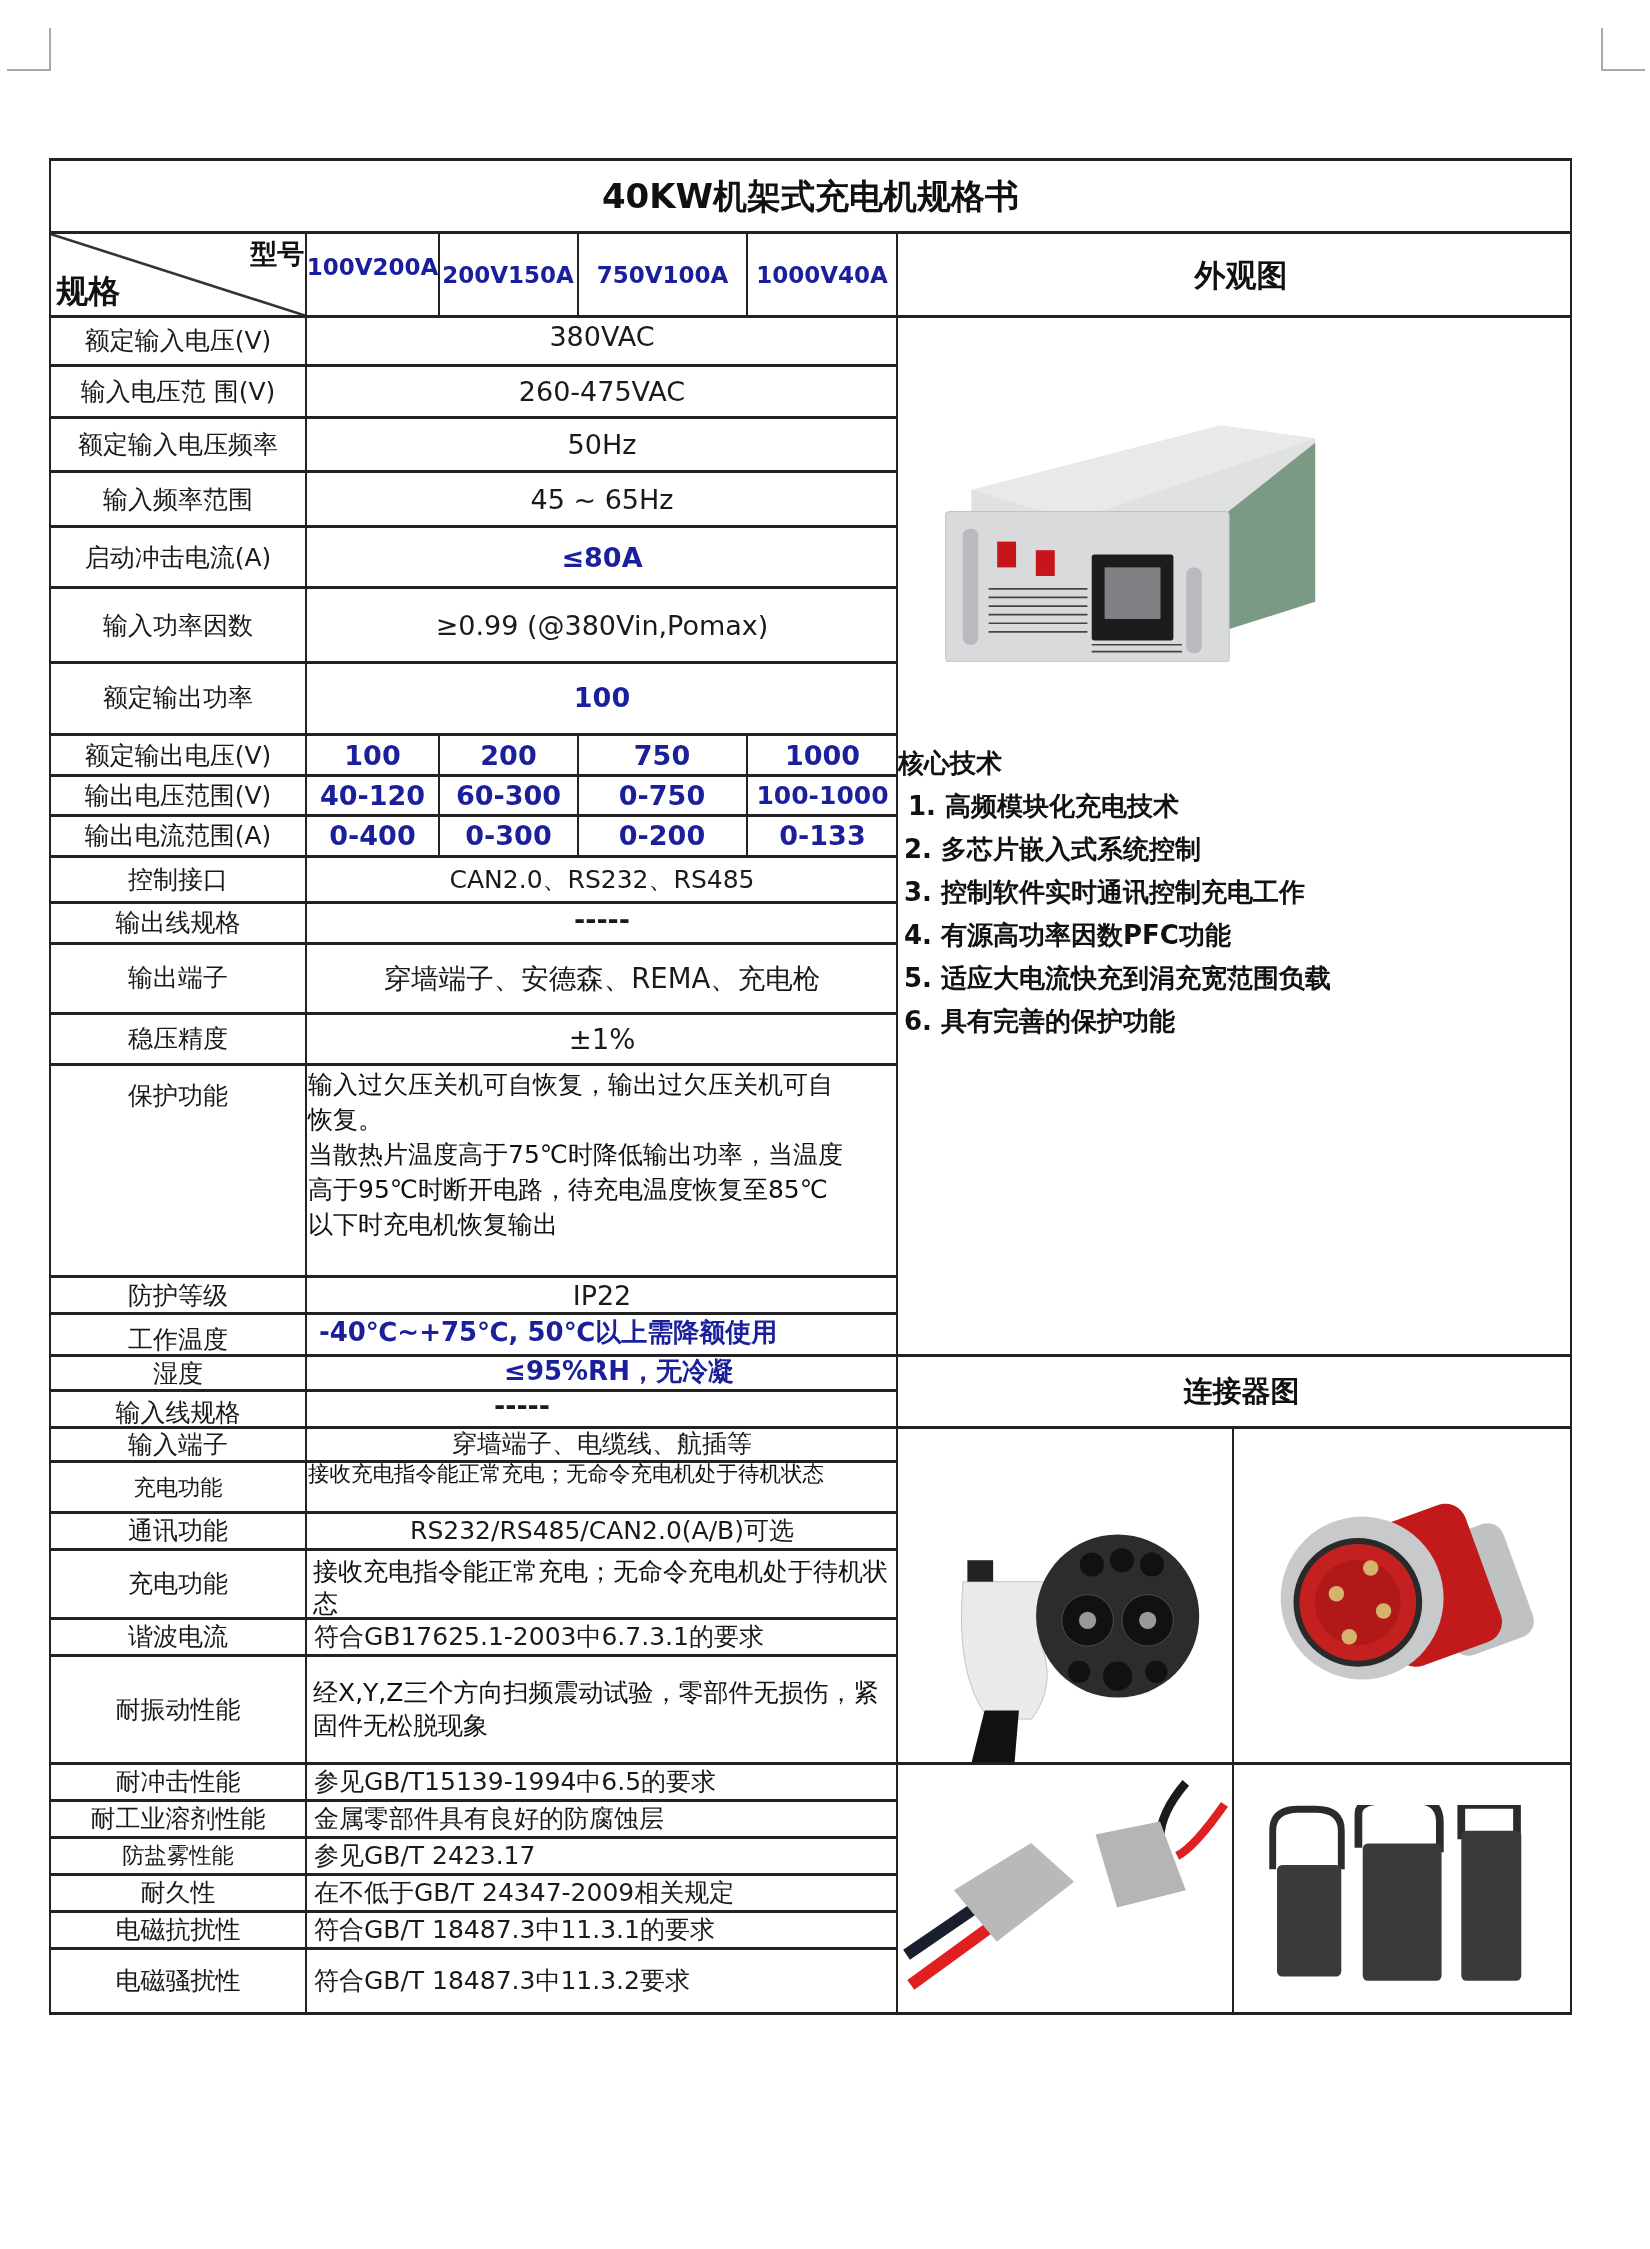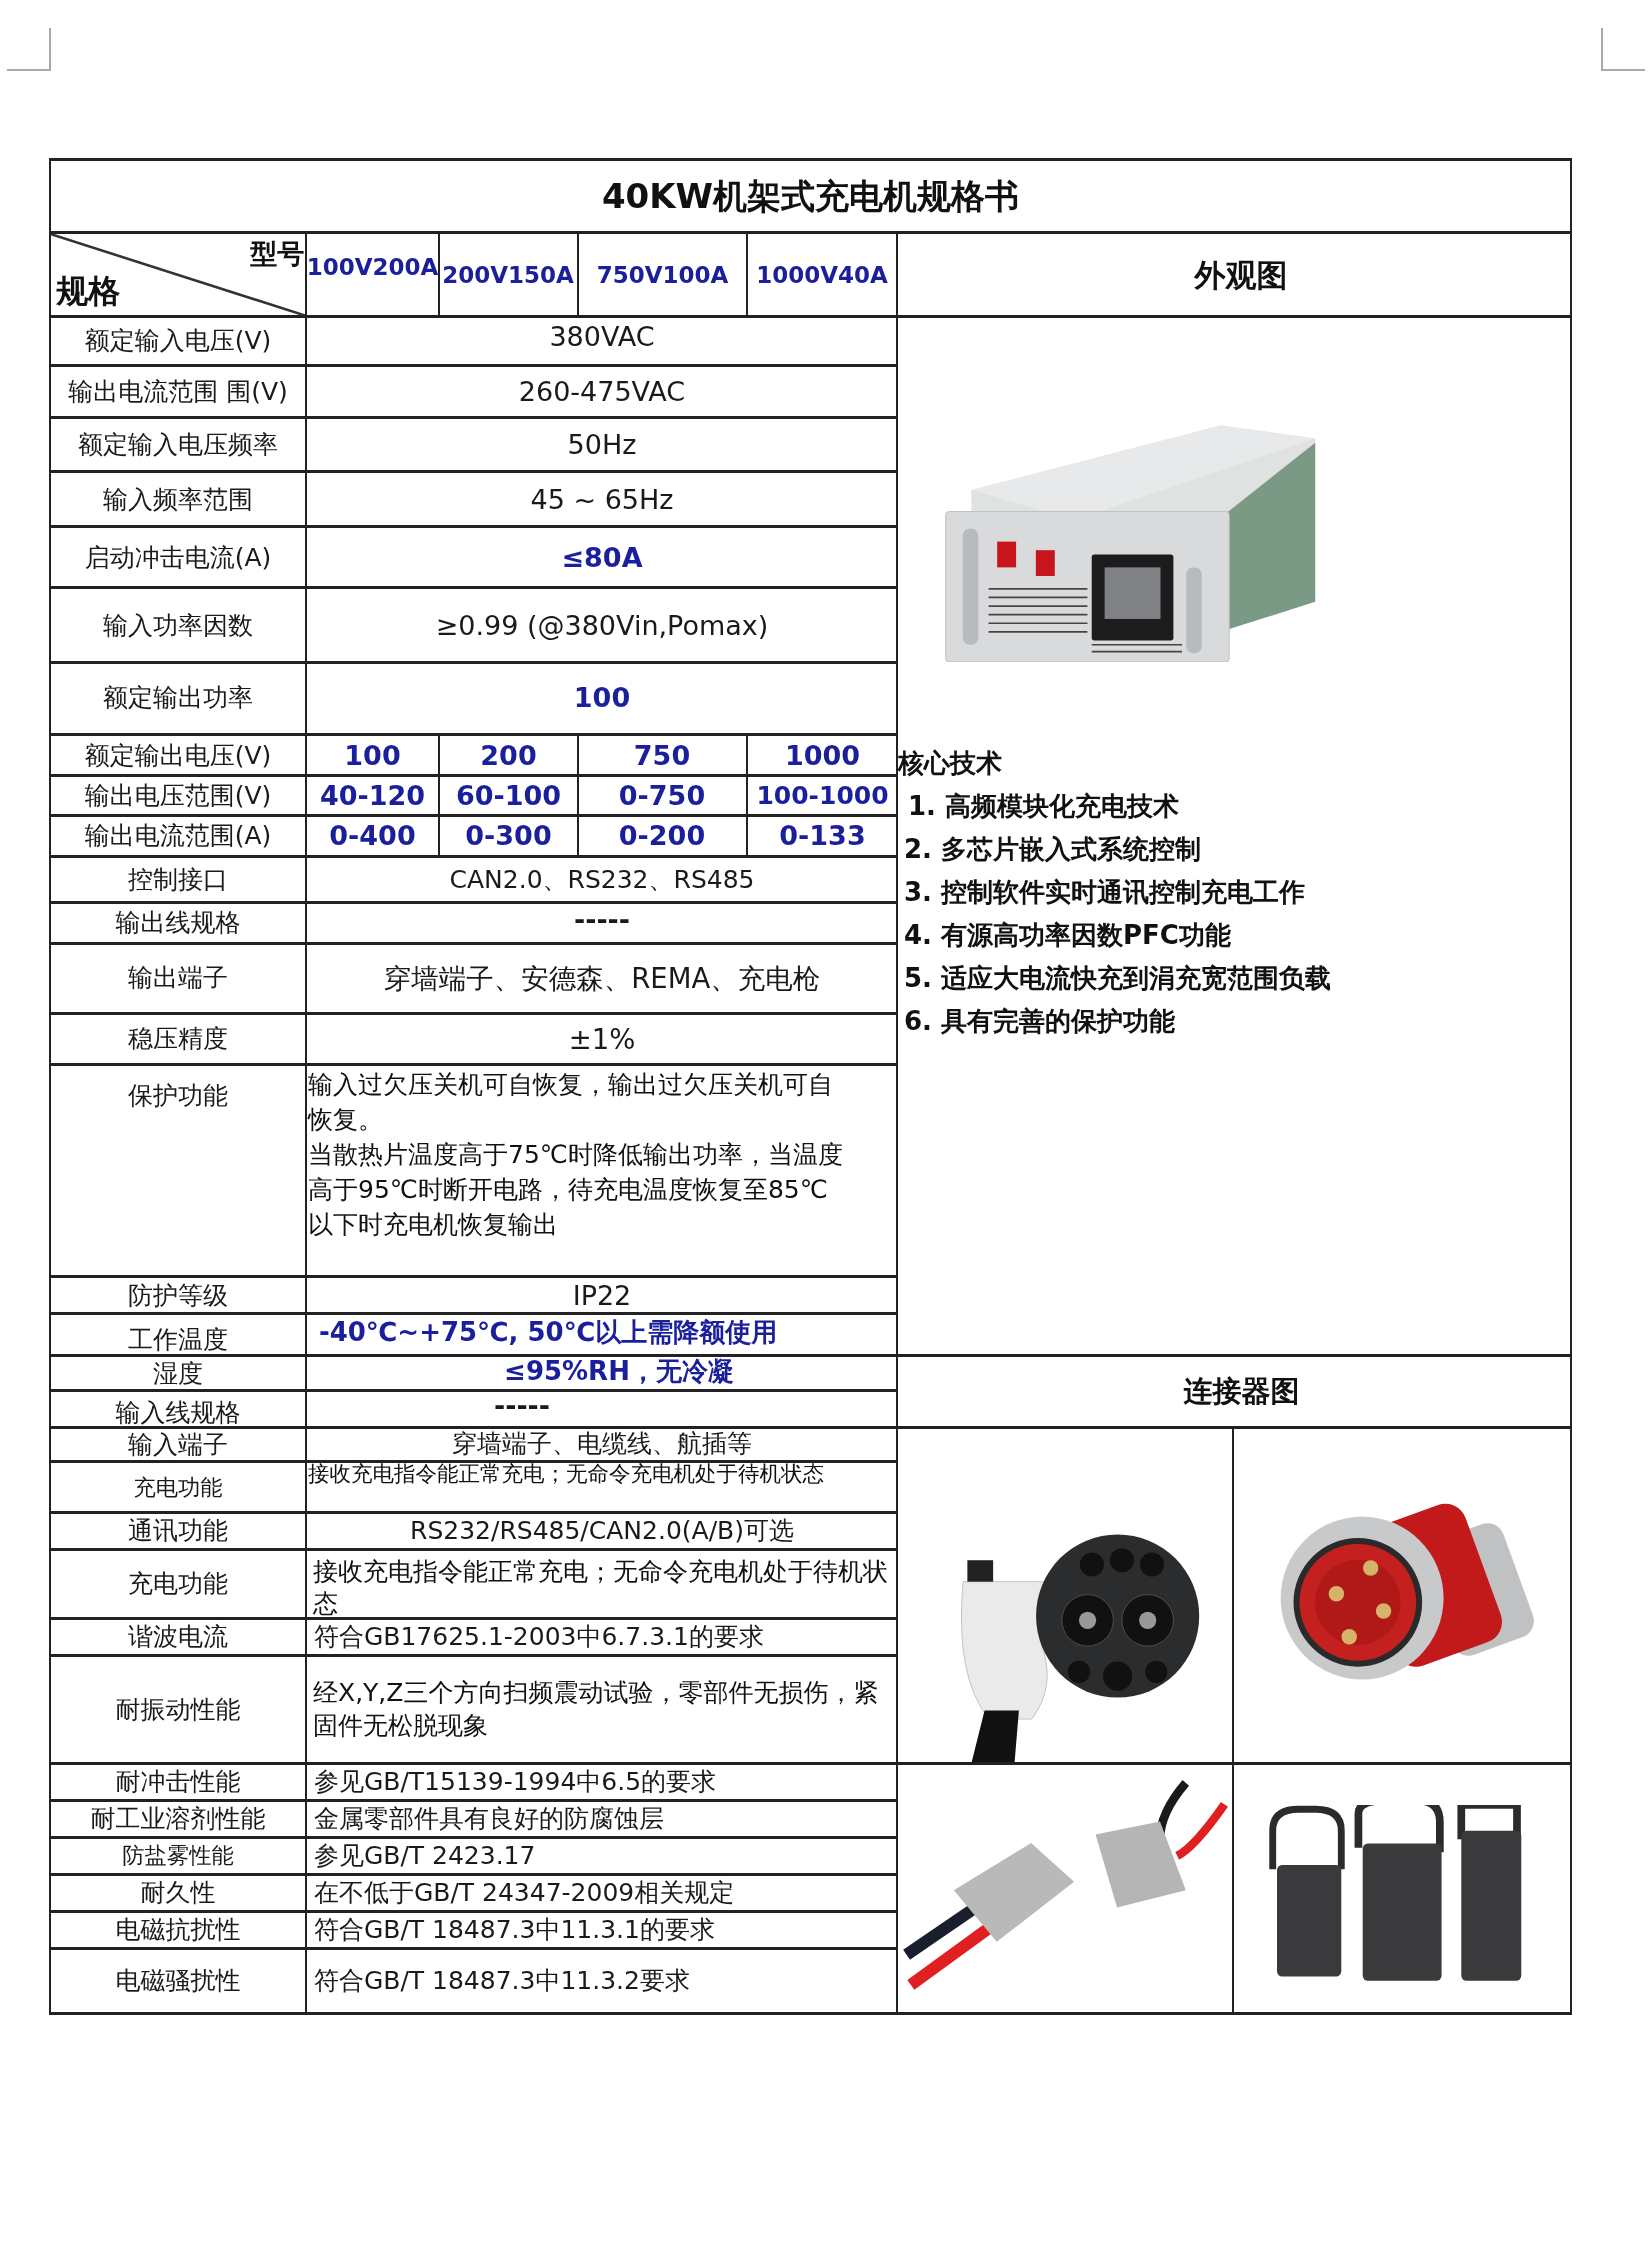--- a/index.html
+++ b/index.html
@@ -58,21 +58,21 @@
   <div class="vline" style="left:746px;top:232px;height:83px;"></div>
   <div class="vline" style="left:438px;top:734px;height:122px;"></div>
   <div class="vline" style="left:577px;top:734px;height:122px;"></div>
   <div class="vline" style="left:746px;top:734px;height:122px;"></div>
   <div class="vline" style="left:1232px;top:1427px;height:586px;"></div>
 
   <div class="cell lbl" style="left:51px;top:317px;width:254px;height:47px;">额定输入电压(V)</div>
   <div class="cell val" style="left:307px;top:317px;width:590px;height:39px;">380VAC</div>
   <div class="hline" style="left:49px;top:364px;width:849px;"></div>
 
-  <div class="cell lbl" style="left:51px;top:366px;width:254px;height:51px;">输出电流范围 围(V)</div>
+  <div class="cell lbl" style="left:51px;top:366px;width:254px;height:51px;">输入电压范 围(V)</div>
   <div class="cell val" style="left:307px;top:366px;width:590px;height:51px;">260-475VAC</div>
   <div class="hline" style="left:49px;top:416px;width:849px;"></div>
 
   <div class="cell lbl" style="left:51px;top:419px;width:254px;height:52px;">额定输入电压频率</div>
   <div class="cell val" style="left:307px;top:419px;width:590px;height:52px;">50Hz</div>
   <div class="hline" style="left:49px;top:470px;width:849px;"></div>
 
   <div class="cell lbl" style="left:51px;top:473px;width:254px;height:53px;">输入频率范围</div>
   <div class="cell val" style="left:307px;top:473px;width:590px;height:53px;">45 ~ 65Hz</div>
   <div class="hline" style="left:49px;top:525px;width:849px;"></div>
@@ -91,21 +91,21 @@
 
   <div class="cell lbl" style="left:51px;top:736px;width:254px;height:40px;">额定输出电压(V)</div>
   <div class="cell val blue bold" style="left:307px;top:736px;width:131px;height:40px;">100</div>
   <div class="cell val blue bold" style="left:440px;top:736px;width:137px;height:40px;">200</div>
   <div class="cell val blue bold" style="left:578px;top:736px;width:168px;height:40px;">750</div>
   <div class="cell val blue bold" style="left:748px;top:736px;width:149px;height:40px;">1000</div>
   <div class="hline" style="left:49px;top:774px;width:849px;"></div>
 
   <div class="cell lbl" style="left:51px;top:777px;width:254px;height:38px;">输出电压范围(V)</div>
   <div class="cell val blue bold" style="left:307px;top:777px;width:131px;height:38px;">40-120</div>
-  <div class="cell val blue bold" style="left:440px;top:777px;width:137px;height:38px;">60-100</div>
+  <div class="cell val blue bold" style="left:440px;top:777px;width:137px;height:38px;">60-300</div>
   <div class="cell val blue bold" style="left:578px;top:777px;width:168px;height:38px;">0-750</div>
   <div class="cell val blue bold" style="left:748px;top:777px;width:149px;height:38px;font-size:25px;">100-1000</div>
   <div class="hline" style="left:49px;top:814px;width:849px;"></div>
 
   <div class="cell lbl" style="left:51px;top:816px;width:254px;height:40px;">输出电流范围(A)</div>
   <div class="cell val blue bold" style="left:307px;top:816px;width:131px;height:40px;">0-400</div>
   <div class="cell val blue bold" style="left:440px;top:816px;width:137px;height:40px;">0-300</div>
   <div class="cell val blue bold" style="left:578px;top:816px;width:168px;height:40px;">0-200</div>
   <div class="cell val blue bold" style="left:748px;top:816px;width:149px;height:40px;">0-133</div>
   <div class="hline" style="left:49px;top:855px;width:849px;"></div>

